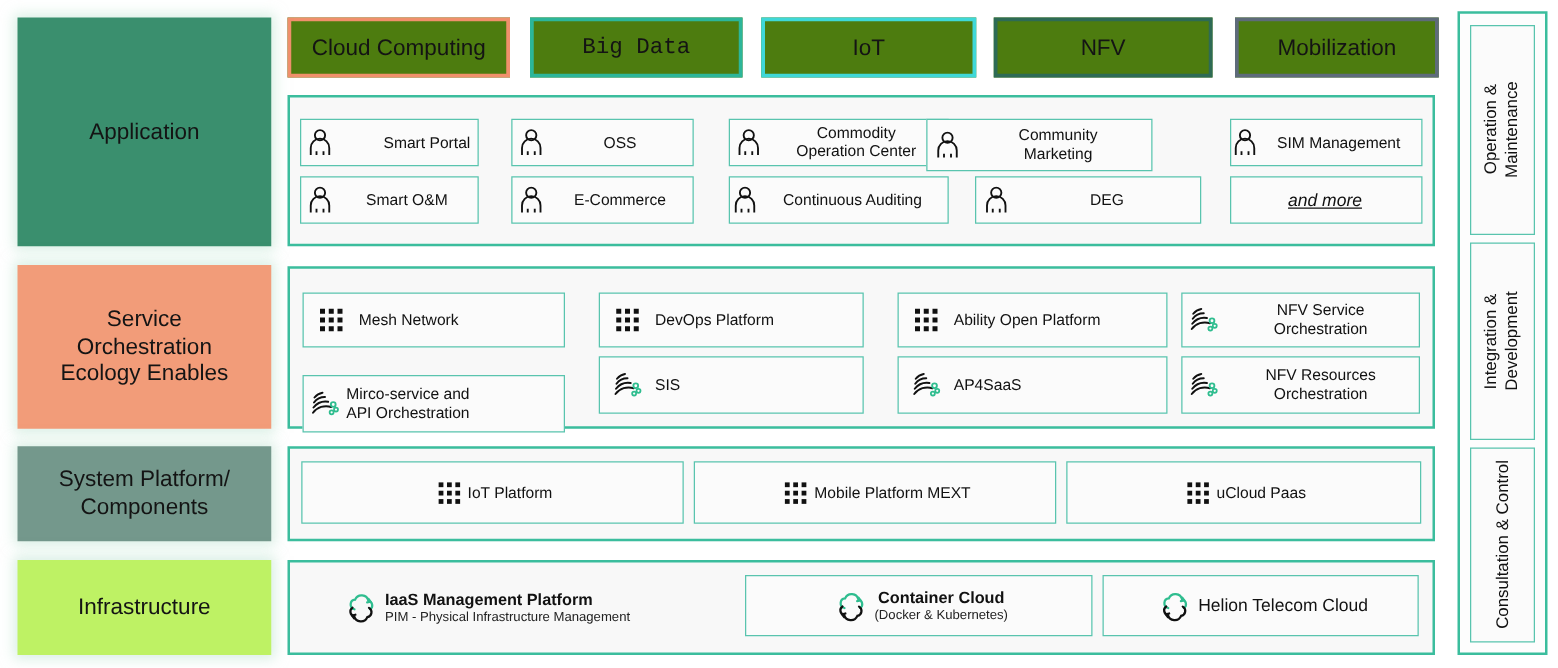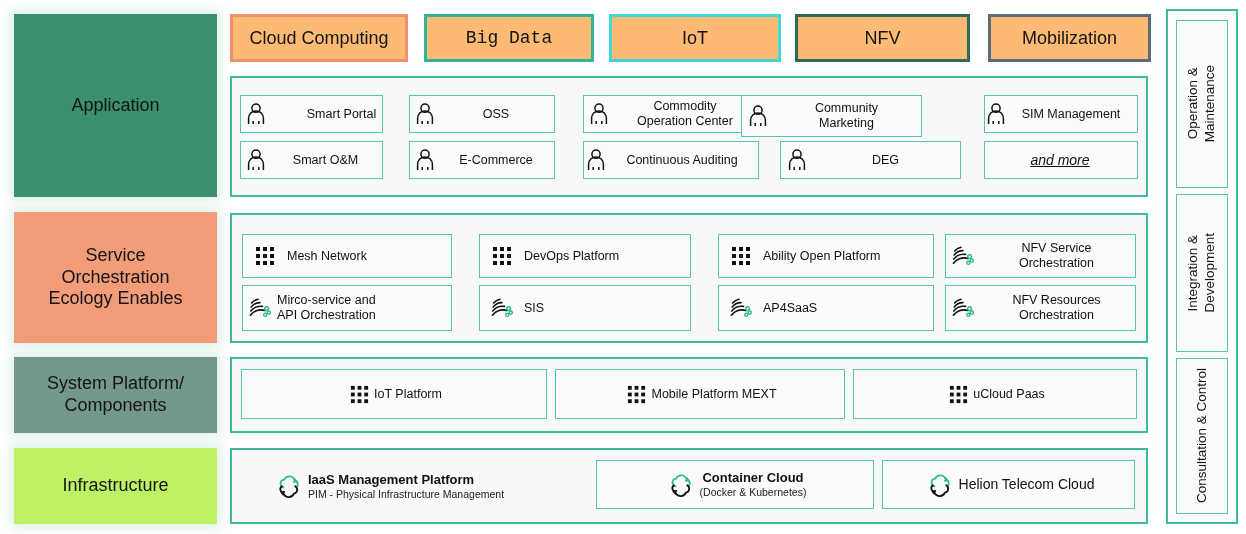--- a/index.html
+++ b/index.html
@@ -31,21 +31,21 @@
     line-height:1.22;
     box-shadow:0 0 10px 3px rgba(186,225,205,.55);
   }
 
   
   .tag{
     height:48px;
     border-width:3px;border-style:solid;
     font-size:18px;
     color:#141414;
-    background:#fdba74;
+    background:#4d7c0f;
   }
 
   
   .panel{
     position:absolute;
     box-sizing:border-box;
     border:2.5px solid #3bbd9d;
     background:#f8f8f8;
   }
 
@@ -320,21 +320,21 @@
         <path d="M18 14.6A13 13 0 0 0 3.4 19.2" fill="none" stroke="#111" stroke-width="1.6" stroke-linecap="round"></path>
         <circle cx="19.6" cy="12.6" r="1.9" fill="none" stroke="#2fbd8f" stroke-width="1.5"></circle>
         <circle cx="21.8" cy="16.6" r="1.6" fill="none" stroke="#2fbd8f" stroke-width="1.4"></circle>
         <circle cx="18.3" cy="18.8" r="1.6" fill="none" stroke="#2fbd8f" stroke-width="1.4"></circle>
       </svg>
     </span>
     <span class="txt" style="white-space:pre-line;">NFV Service
 Orchestration</span>
   </div>
 
-  <div class="cell" style="left:242px;top:285px;width:210px;height:46px;">
+  <div class="cell" style="left:242px;top:300px;width:210px;height:46px;">
     <span class="ico" style="width:34px;">
       <svg width="26" height="24" viewBox="0 0 26 24">
         <path d="M11 3.2A10.5 10.5 0 0 0 4.6 7" fill="none" stroke="#111" stroke-width="1.6" stroke-linecap="round"></path>
         <path d="M13 6.6A10.8 10.8 0 0 0 4.2 11" fill="none" stroke="#111" stroke-width="1.6" stroke-linecap="round"></path>
         <path d="M15.5 10.4A12.5 12.5 0 0 0 3.8 15" fill="none" stroke="#111" stroke-width="1.6" stroke-linecap="round"></path>
         <path d="M18 14.6A13 13 0 0 0 3.4 19.2" fill="none" stroke="#111" stroke-width="1.6" stroke-linecap="round"></path>
         <circle cx="19.6" cy="12.6" r="1.9" fill="none" stroke="#2fbd8f" stroke-width="1.5"></circle>
         <circle cx="21.8" cy="16.6" r="1.6" fill="none" stroke="#2fbd8f" stroke-width="1.4"></circle>
         <circle cx="18.3" cy="18.8" r="1.6" fill="none" stroke="#2fbd8f" stroke-width="1.4"></circle>
       </svg>

